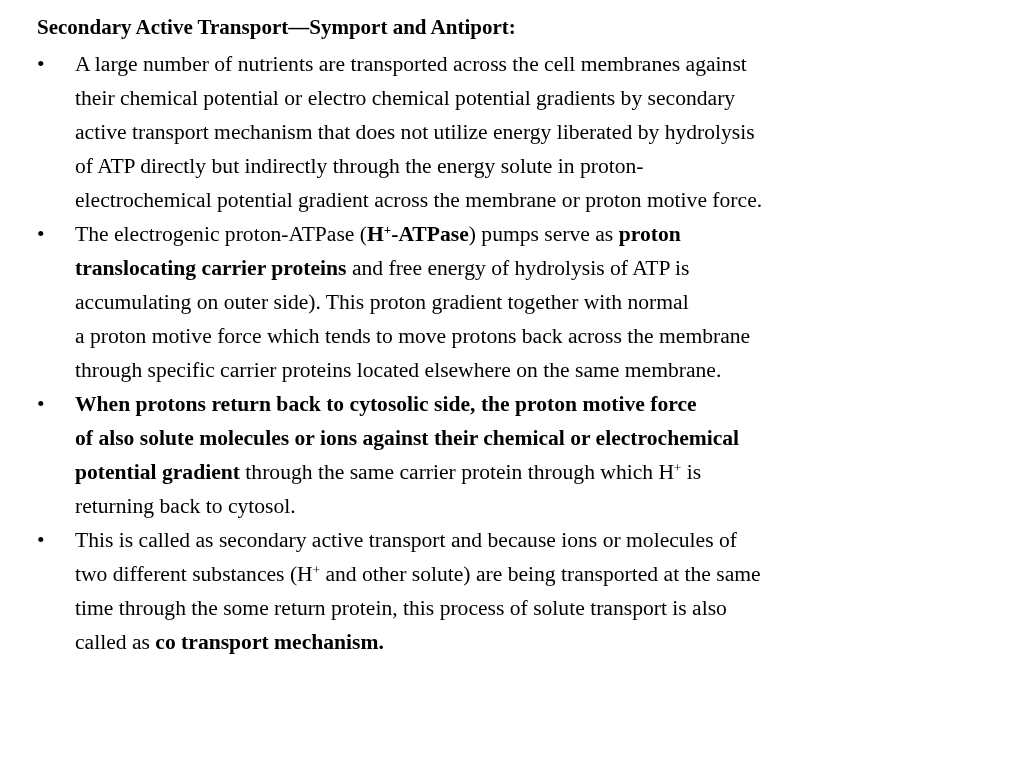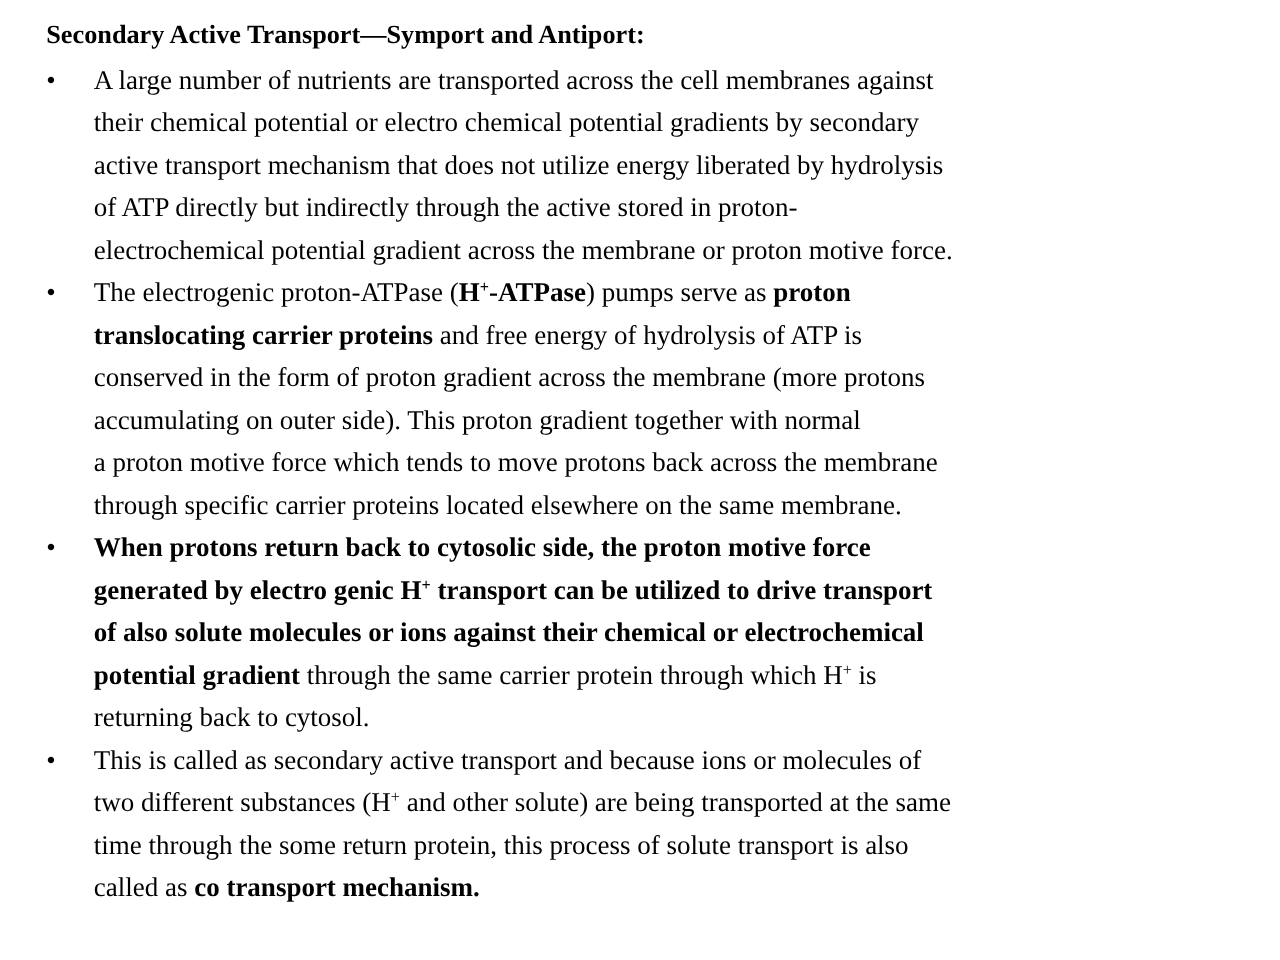--- a/index.html
+++ b/index.html
@@ -21,38 +21,36 @@
 <div class="slide">
   <div class="title">Secondary Active Transport—Symport and Antiport:</div>
 
   <ul class="bullets">
 
     <li class="bullet">
       <span class="dot">•</span>
       <span class="line">A large number of nutrients are transported across the cell membranes against</span>
       <span class="line">their chemical potential or electro chemical potential gradients by secondary</span>
       <span class="line">active transport mechanism that does not utilize energy liberated by hydrolysis</span>
-      <span class="line">of ATP directly but indirectly through the active stored in proton-</span>
+      <span class="line">of ATP directly but indirectly through the energy solute in proton-</span>
       <span class="line">electrochemical potential gradient across the membrane or proton motive force.</span>
     </li>
 
     <li class="bullet">
       <span class="dot">•</span>
       <span class="line"><span>The electrogenic proton-ATPase (</span><b>H</b><sup style="font-weight:bold">+</sup><b>-ATPase</b><span>) pumps serve as </span><b>proton</b></span>
       <span class="line"><b>translocating carrier proteins</b><span> and free energy of hydrolysis of ATP is</span></span>
-      <span class="line">conserved in the form of proton gradient across the membrane (more protons</span>
       <span class="line">accumulating on outer side). This proton gradient together with normal</span>
       <span class="line">a proton motive force which tends to move protons back across the membrane</span>
       <span class="line">through specific carrier proteins located elsewhere on the same membrane.</span>
     </li>
 
     <li class="bullet">
       <span class="dot">•</span>
       <span class="line"><b>When protons return back to cytosolic side, the proton motive force</b></span>
-      <span class="line"><b>generated by electro genic H</b><sup style="font-weight:bold">+</sup><b> transport can be utilized to drive transport</b></span>
       <span class="line"><b>of also solute molecules or ions against their chemical or electrochemical</b></span>
       <span class="line"><b>potential gradient</b><span> through the same carrier protein through which H</span><sup>+</sup><span> is</span></span>
       <span class="line">returning back to cytosol.</span>
     </li>
 
     <li class="bullet">
       <span class="dot">•</span>
       <span class="line">This is called as secondary active transport and because ions or molecules of</span>
       <span class="line"><span>two different substances (H</span><sup>+</sup><span> and other solute) are being transported at the same</span></span>
       <span class="line">time through the some return protein, this process of solute transport is also</span>

